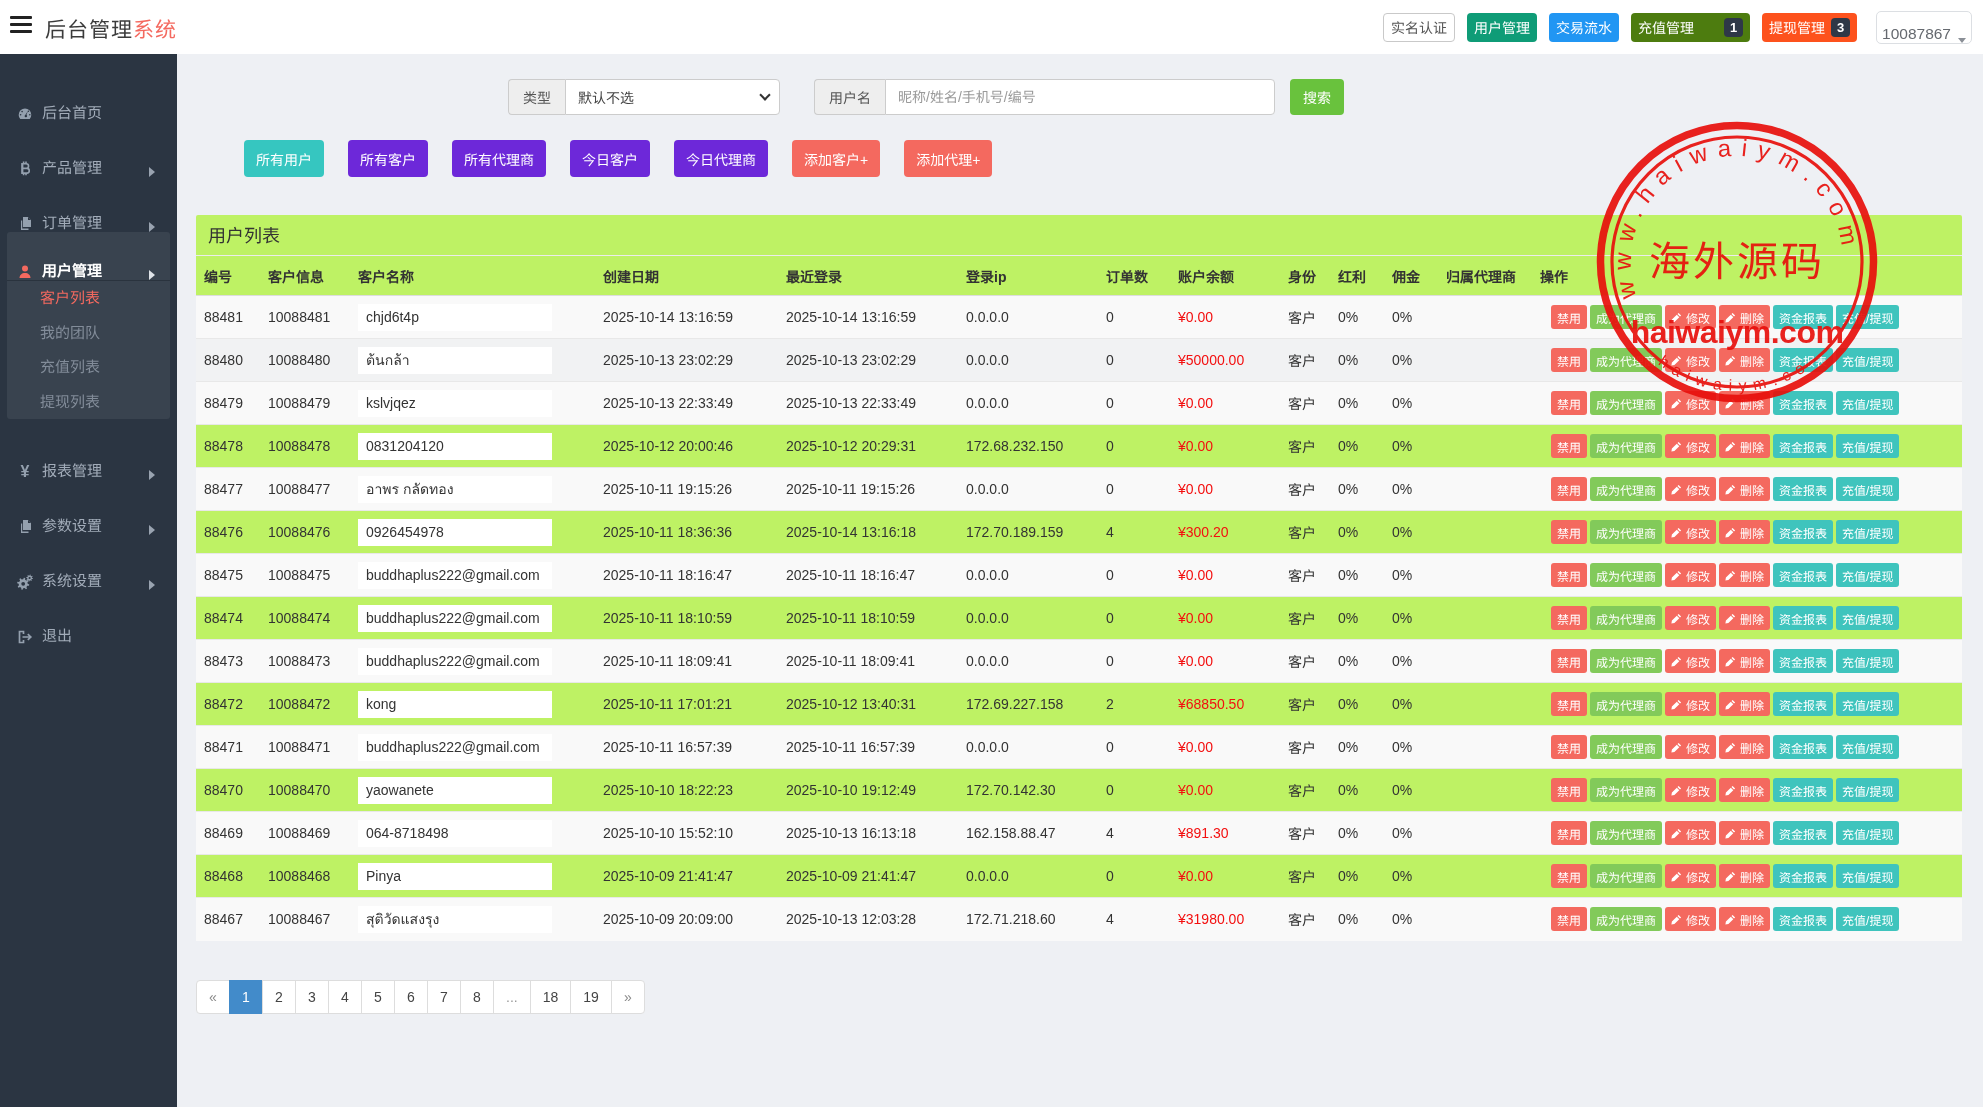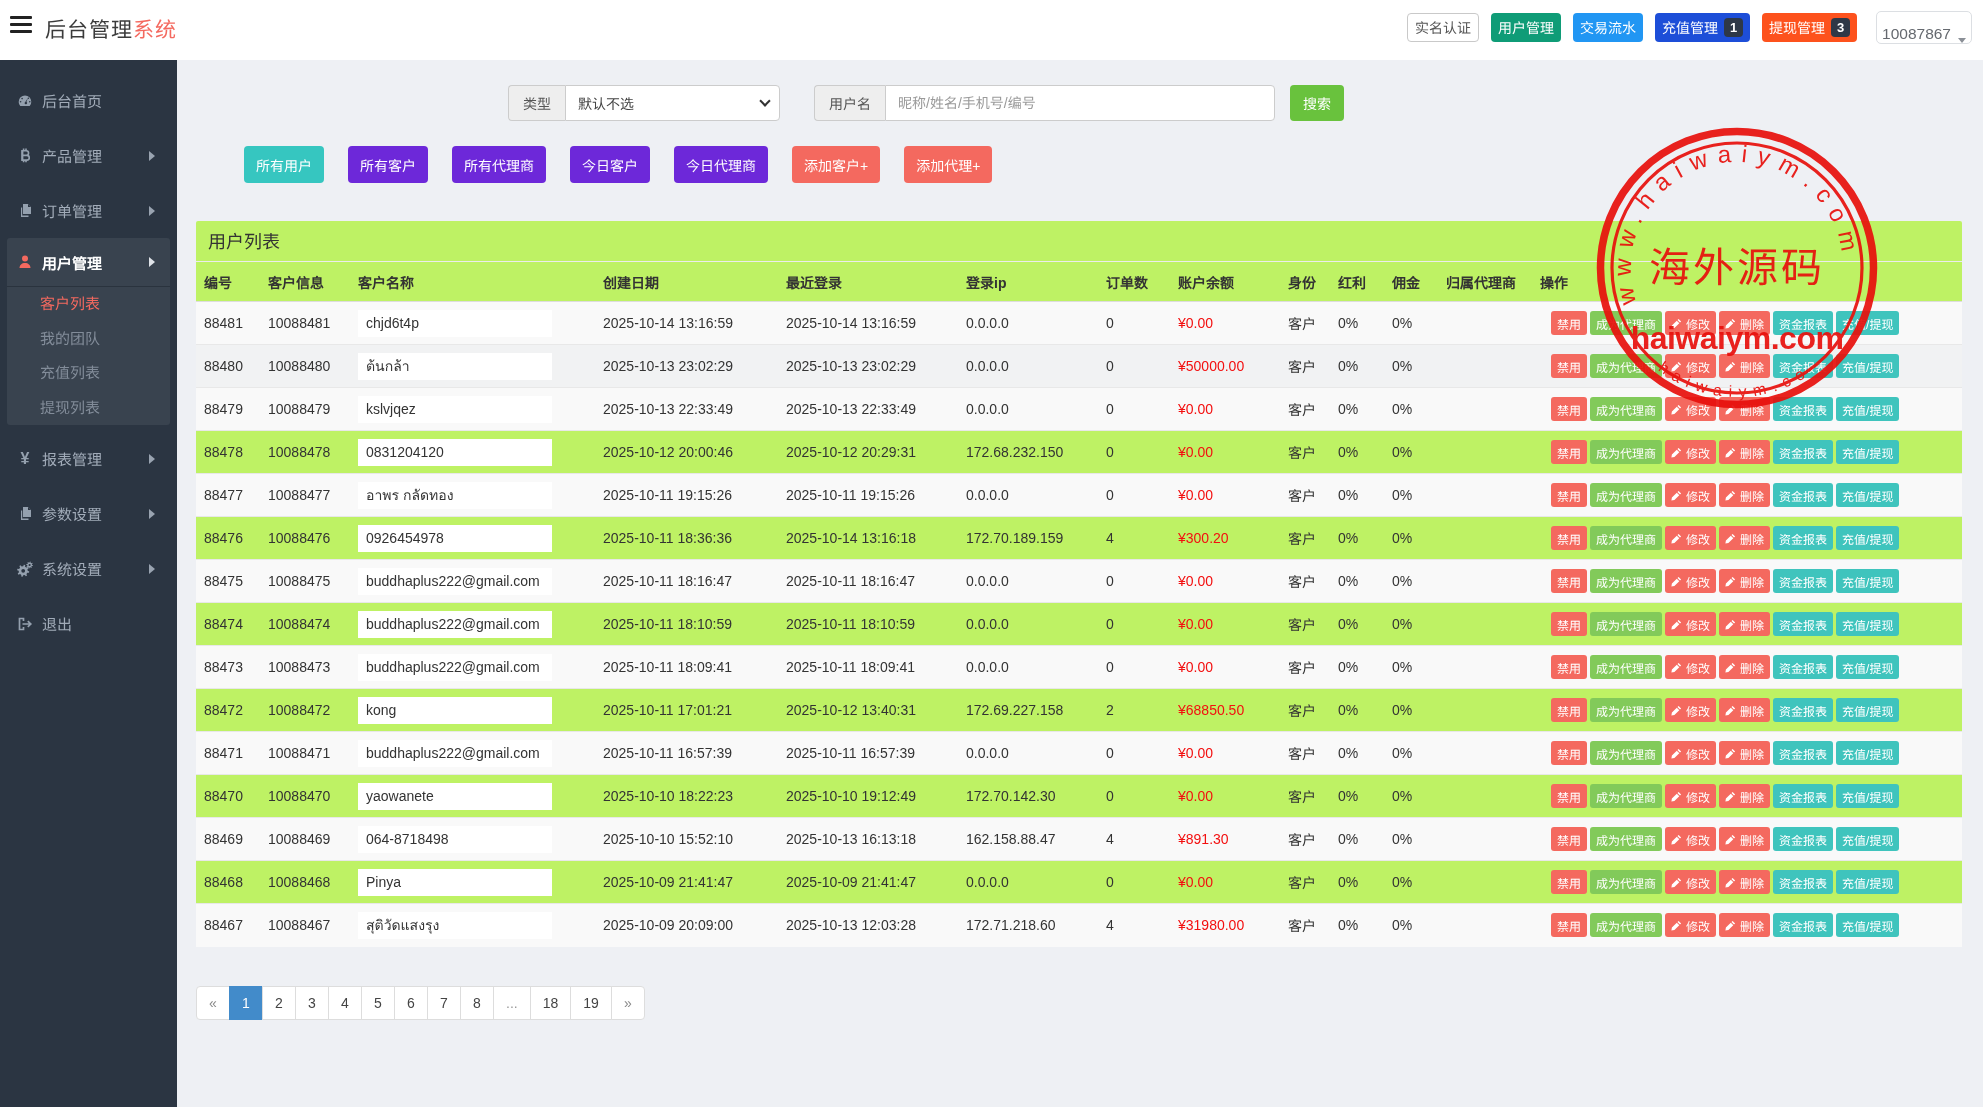--- a/index.html
+++ b/index.html
@@ -1,47 +1,47 @@
 <!DOCTYPE html>
 <html lang="zh-CN"><head>
 <meta charset="utf-8">
 <style>
   * { margin:0; padding:0; box-sizing:border-box; }
   html,body { width:1983px; height:1107px; overflow:hidden; }
   body { font-family:"Liberation Sans", sans-serif; background:#eef0f4; color:#333; font-size:14px; }
 
   
-  .topbar { position:relative; height:60px; background:#fff; width:100%; }
+  .topbar { position:relative; height:54px; background:#fff; width:100%; }
   .hamburger { position:absolute; left:10px; top:16px; width:22px; height:17px; cursor:pointer; }
   .hamburger i { display:block; height:3px; background:#222; margin-bottom:4px; border-radius:1px; }
   .brand { position:absolute; left:45px; top:13px; font-size:21px; letter-spacing:1px; color:#3b3b3b; }
   .brand .accent { color:#f4695f; }
   .top-actions { position:absolute; right:11px; top:0; height:54px; display:flex; align-items:center; }
   .tbtn { display:inline-flex; align-items:center; height:29px; padding:0 7px; border-radius:4px;
           font-size:14px; color:#fff; border:none; cursor:pointer; margin-left:12px; font-family:inherit; }
   .tbtn.plain { background:#fff; border:1px solid #c9c9c9; color:#555; }
   .tbtn.tealdark { background:#0f9c77; }
   .tbtn.blue { background:#2196f3; }
-  .tbtn.amber { background:#1d4ed8; }
+  .tbtn.amber { background:#4d7c0f;gap:24px; }
   .tbtn.orange { background:#fd521d; }
   .tbtn .badge { background:#2e3847; color:#fff; font-size:13px; min-width:19px; height:19px; line-height:19px;
                  text-align:center; border-radius:4px; margin-left:6px; padding:0 2px; font-weight:bold; }
   .userdrop { display:inline-flex; align-items:flex-end; height:33px; padding:0 5px; margin-left:19px;
               background:#fff; border:1px solid #dcdfe3; border-radius:5px; color:#65696f; font-size:15.5px; cursor:pointer; }
   .userdrop .caret-down { width:0; height:0; border-left:4.5px solid transparent; border-right:4.5px solid transparent;
               border-top:5.5px solid #8a8f96; margin-left:7px; }
 
   
   .layout { display:flex; height:1053px; }
   .sidebar { width:177px; background:#2b3542; flex:none; position:relative; }
   .content { flex:1; position:relative; padding:25px 21px 0 19px; }
 
   
   .snav { padding-top:13px; }
-  .sitem { position:relative; height:55px; display:flex; align-items:center; cursor:pointer; }
+  .sitem { position:relative; height:55px; display:flex; align-items:flex-end; cursor:pointer; }
   .sitem .sicon { position:absolute; left:17px; width:16px; height:16px; display:flex; align-items:center;
                   justify-content:center; color:#94a0ae; font-size:14px; }
   .sitem .slabel { margin-left:42px; color:#a2acb9; font-size:15px; }
   .sitem .caret-r { position:absolute; right:22px; width:0; height:0; border-top:5px solid transparent;
                     border-bottom:5px solid transparent; border-left:6px solid #99a3b0; }
   .active-block { margin:0 7px 6px 7px; background:#39434f; border-radius:3px; }
   .active-block .sitem { height:49px; }
   .active-block .sitem .slabel { color:#fff; font-weight:bold; }
   .active-block .sitem .sicon { color:#f4695f; }
   .active-block .sitem .caret-r { border-left-color:#dfe3e8; }

